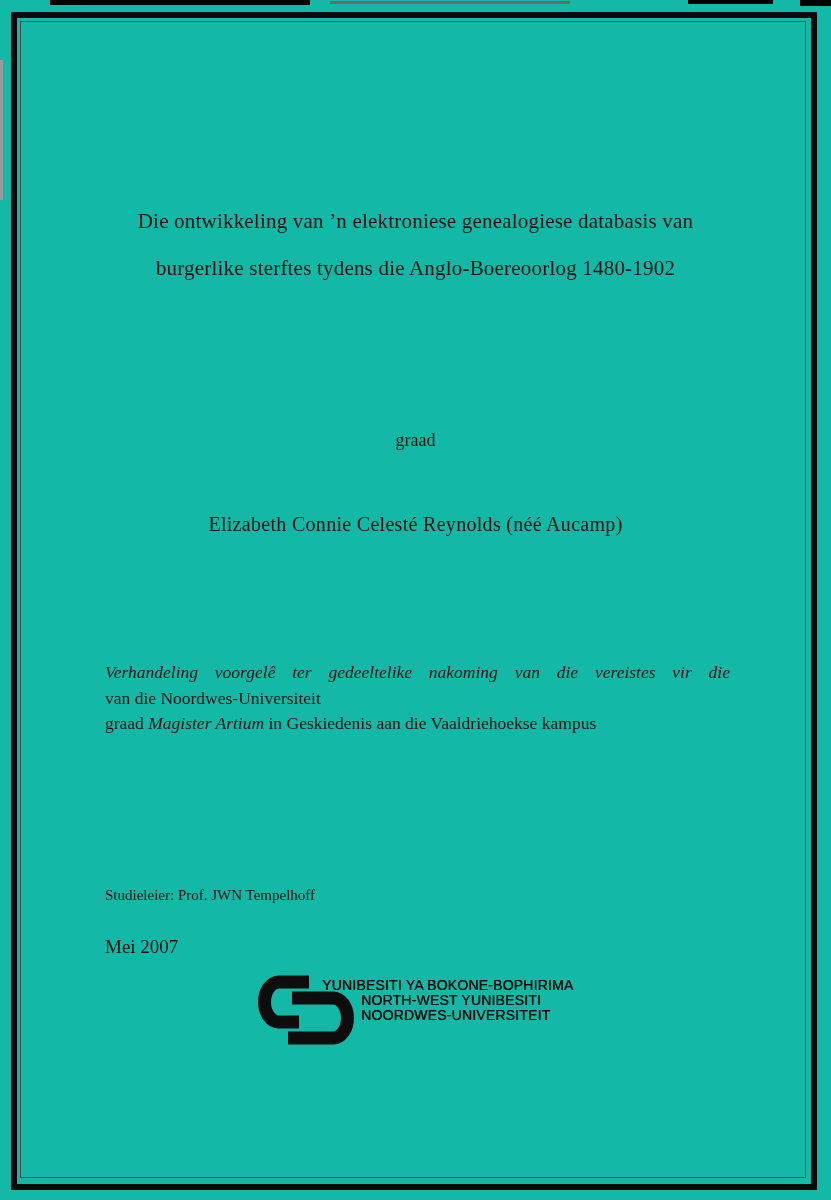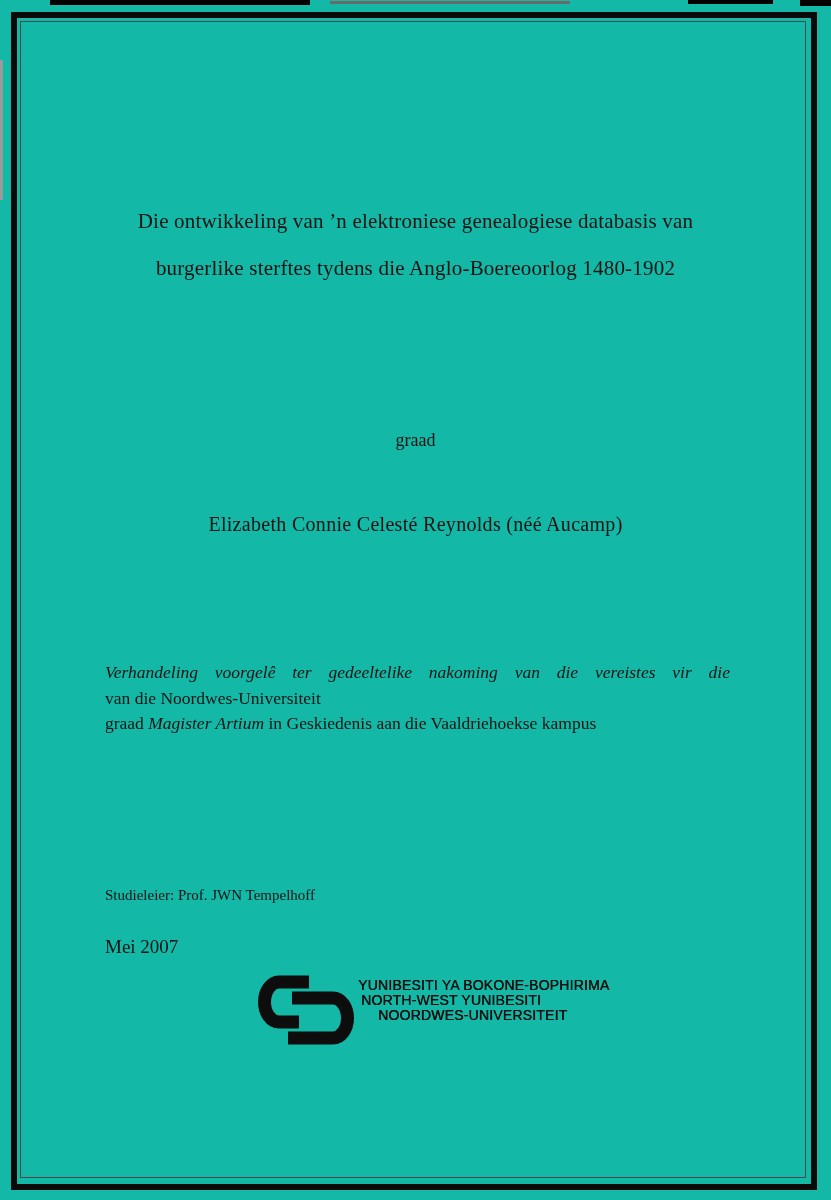--- a/index.html
+++ b/index.html
@@ -25,23 +25,23 @@
   .statement{position:absolute;left:105px;top:660px;width:625px;
     font-size:17.5px;line-height:25.5px;}
   .st-line1{text-align:justify;text-align-last:justify;font-style:italic;}
   .supervisor{position:absolute;left:105px;top:882px;font-size:15px;line-height:26px;}
   .dateline{position:absolute;left:105px;top:908px;font-size:19px;line-height:26px;margin-top:26px;}
   .logo-mark{position:absolute;left:253px;top:972px;width:105px;height:76px;}
   .logo-mark path{fill:none;stroke:#0d0d0d;stroke-width:13;}
   .logo-text{position:absolute;font-family:"Liberation Sans",sans-serif;
     font-size:14px;line-height:14px;color:#101010;white-space:nowrap;
     text-shadow:.4px 0 0 currentColor;letter-spacing:.2px;}
-  .logo-t1{left:322px;top:978px;margin-left:36px;}
+  .logo-t1{left:322px;top:978px;}
   .logo-t2{left:361px;top:993px;}
-  .logo-t3{left:378px;top:1008px;}
+  .logo-t3{left:361px;top:1008px;}
   em{font-style:italic;}
 </style>
 </head>
 <body>
 
 <div class="page">
 
   <div class="art" style="left:50px;top:0;width:260px;height:5px"></div>
   <div class="art art-2" style="left:330px;top:1px;width:240px;height:3px"></div>
   <div class="art" style="left:688px;top:0;width:85px;height:4px"></div>

